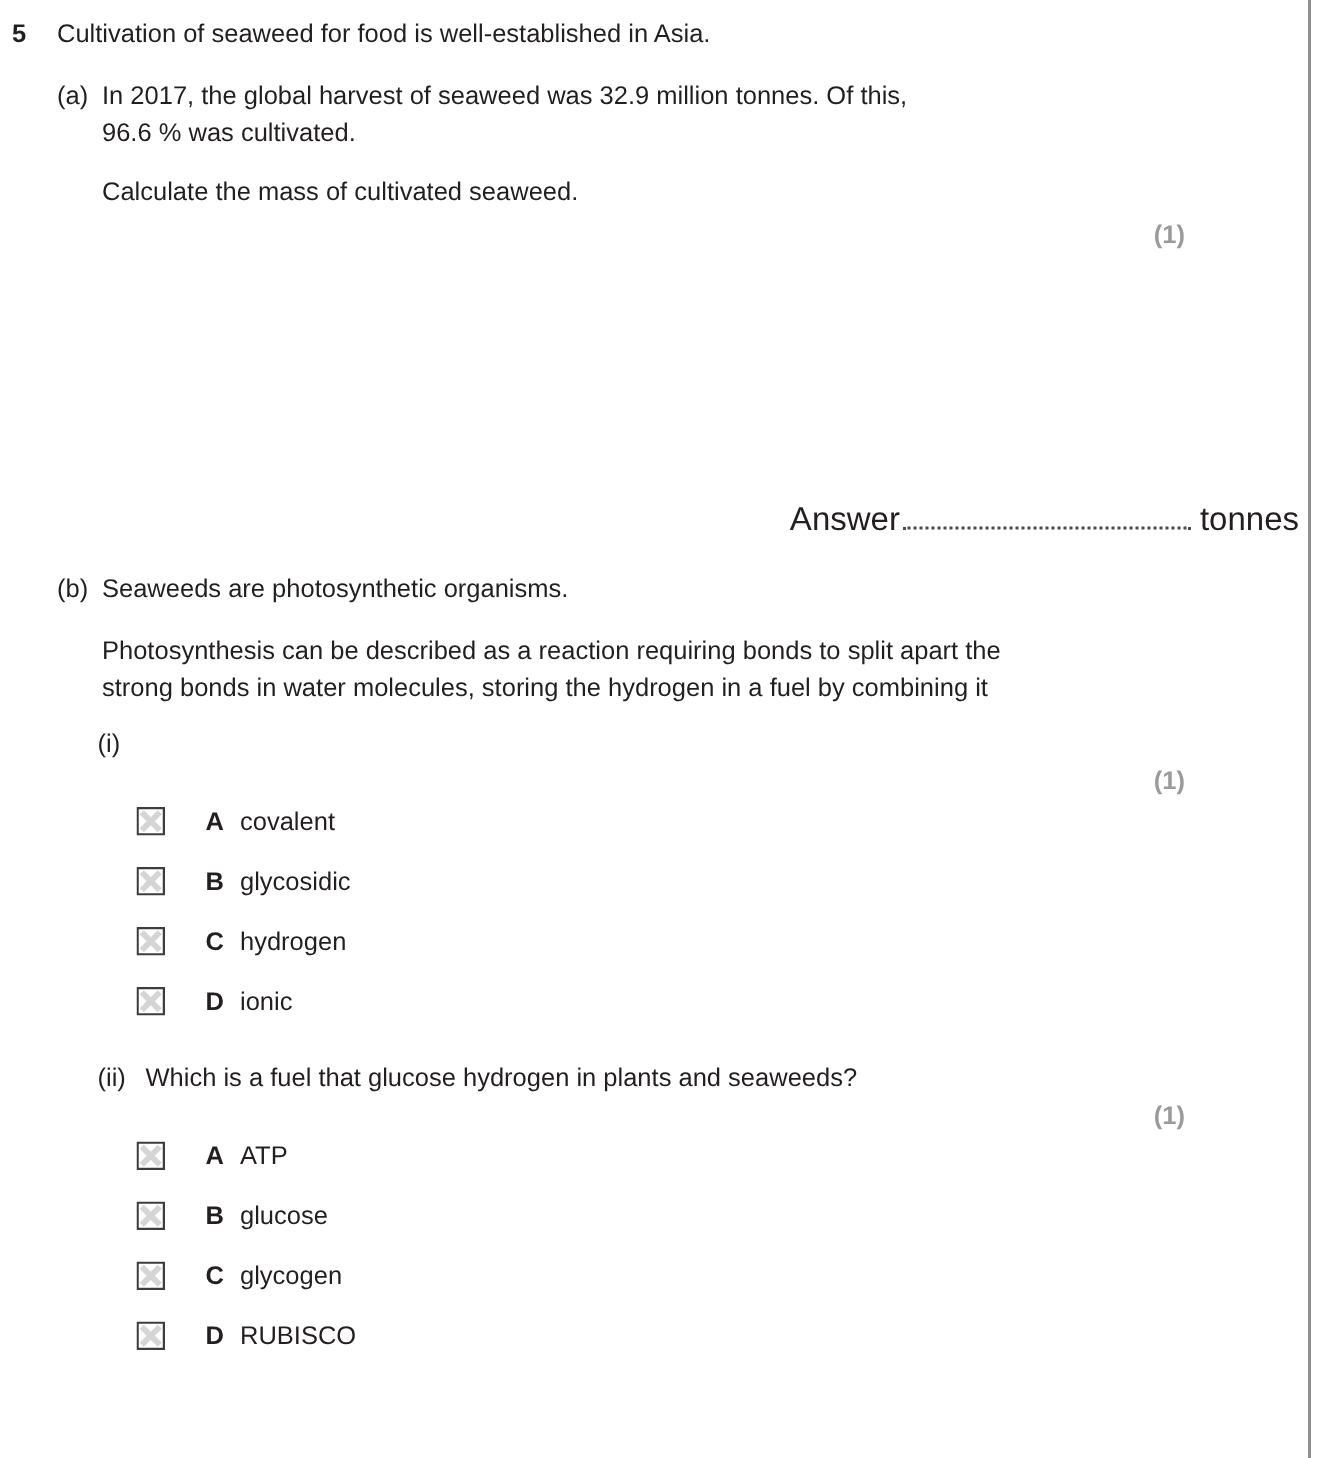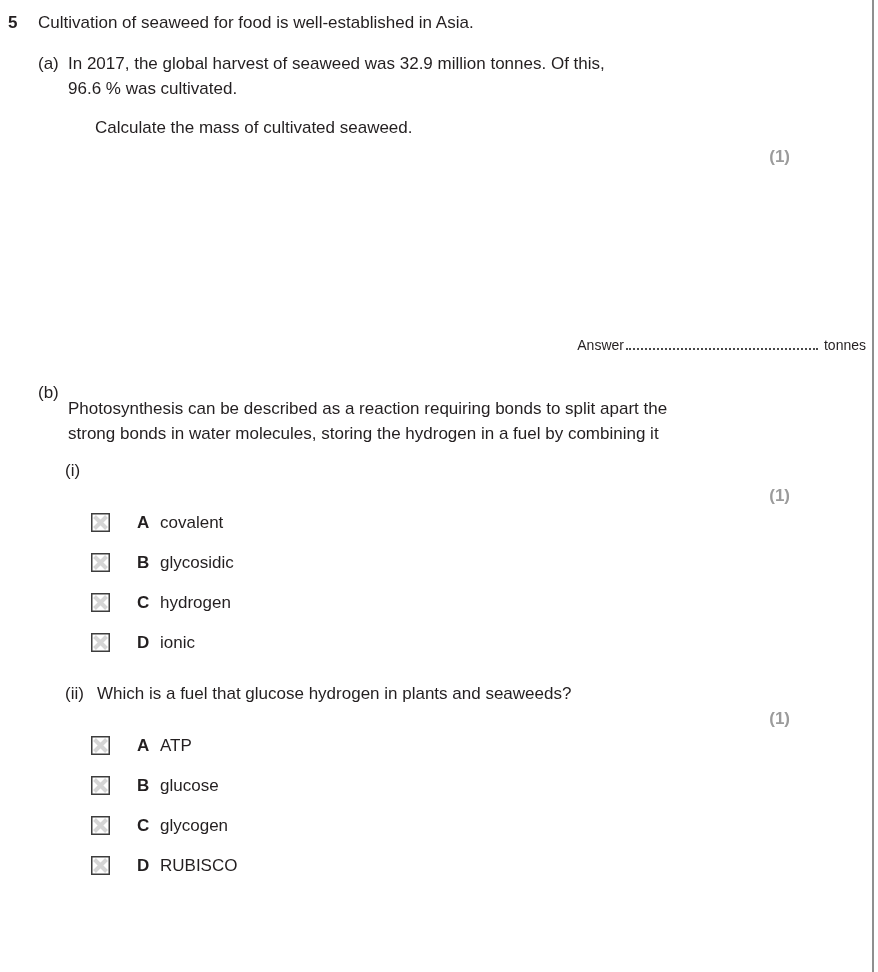--- a/index.html
+++ b/index.html
@@ -13,27 +13,27 @@
   .page-edge { position:absolute; top:0; right:4px; width:2px; height:972px; background:var(--edge_line,#8f8f8f); }
 
   .q-row { display:flex; margin-left:8px; }
   .q-num { font-weight:bold; width:30px; flex:none; }
 
   .part { display:flex; margin-left:38px; }
   .part-a { margin-top:16px; }
   .part-b { margin-top:22px; }
   .part-label { width:30px; flex:none; }
   .part-body { flex:1 1 auto; }
-  .gap14 { margin-top:14px;margin-left:27px; }
+  .gap14 { margin-top:14px; }
   .gap16 { margin-top:16px; }
 
   .marks { font-weight:bold; color:var(--marks_gray,#9b9b9b); text-align:right; padding-right:88px; }
   .marks-a { margin-top:4px; }
 
-  .answer-row { margin-top:164px; text-align:right; padding-right:12px; font-size:14px; }
+  .answer-row { margin-top:164px; text-align:right; padding-right:12px; font-size:22px; }
   .dots { display:inline-block; width:192px; height:15px; border-bottom:2px dotted #4a4a4a; margin:0 6px 0 2px; }
 
   .subpart { display:flex; margin-left:65px; margin-top:12px; }
   .subpart-label { width:25px; flex:none; }
   .subpart-ii { margin-top:26px; }
   .subpart-ii .subpart-label { width:32px; }
 
   .options { margin-top:2px; }
   .option-row { display:flex; align-items:center; height:25px; margin-left:91px; margin-bottom:15px; }
   .checkbox { width:19px; height:19px; flex:none; cursor:pointer; }
@@ -63,20 +63,21 @@
   </div>
   <div class="marks marks-a">(1)</div>
 
   <div class="answer-row">
     <span>Answer</span><span class="dots"></span><span>tonnes</span>
   </div>
 
   <div class="part part-b">
     <span class="part-label">(b)</span>
     <div class="part-body">
+      <div>Seaweeds are photosynthetic organisms.</div>
       <div class="gap16">Photosynthesis can be described as a reaction requiring bonds to split apart the</div>
       <div>strong bonds in water molecules, storing the hydrogen in a fuel by combining it</div>
     </div>
   </div>
 
   <div class="subpart">
     <span class="subpart-label">(i)</span>
   </div>
   <div class="marks">(1)</div>
 

